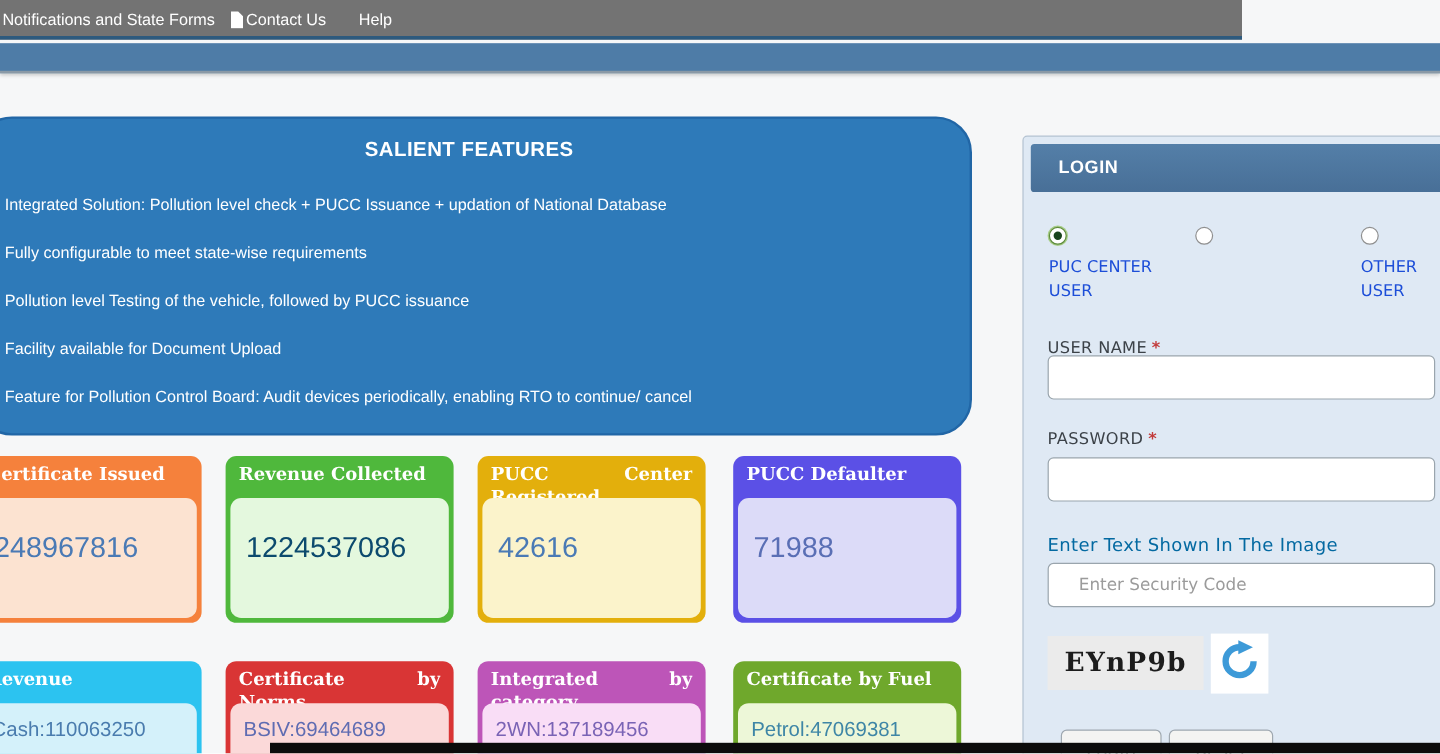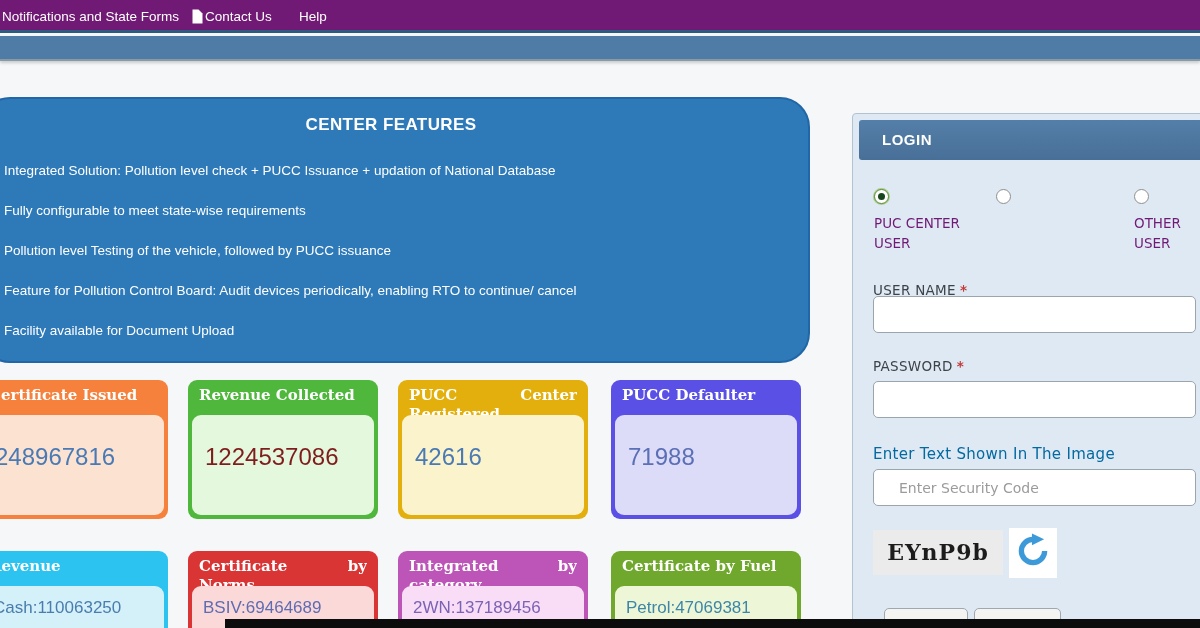--- a/index.html
+++ b/index.html
@@ -4,22 +4,22 @@
 <style>
   * { margin:0; padding:0; box-sizing:border-box; }
   html,body { background:#ffffff; }
   #viewport {
     position:relative; width:1200px; height:628px; overflow:hidden;
     background:#f6f7f8; font-family:"Liberation Sans", sans-serif;
   }
 
   
   .topbar1 {
-    position:absolute; left:0; top:0; width:1200px; height:33px;
-    background:#701a75; border-bottom:3px solid #2d5a7e;
+    position:absolute; left:0; top:0; width:1035px; height:33px;
+    background:#737373; border-bottom:3px solid #2d5a7e;
   }
   .topbar1 .navlink {
     position:absolute; top:0; height:33px; line-height:33px;
     color:#ffffff; font-size:13.5px; cursor:pointer; white-space:nowrap;
   }
   .nav-notifications { left:2px; }
   .nav-contact { left:205px; }
   .nav-help { left:299px; font-size:15.5px; font-weight:400; }
   .doc-icon { position:absolute; left:192px; top:9px; }
   .topbar2 {
@@ -81,21 +81,21 @@
     width:15px; height:15px; border-radius:50%; background:#ffffff;
     border:1px solid #8f8f8f; position:relative; cursor:pointer;
   }
   .radio.selected { border:1px solid #5d8a3c; box-shadow:0 0 0 1px #a7cd87; }
   .radio.selected::after {
     content:""; position:absolute; left:3px; top:3px; width:7px; height:7px;
     border-radius:50%; background:#17441c;
   }
   .radio-label {
     margin-top:9px; font-family:"DejaVu Sans", sans-serif;
-    font-size:13.5px; line-height:20px; color:#701a75; cursor:pointer;
+    font-size:13.5px; line-height:20px; color:#1d4ed8; cursor:pointer;
   }
   .field-label {
     position:absolute; left:20px; font-family:"DejaVu Sans", sans-serif;
     font-size:13.5px; color:#3c4248; letter-spacing:0.3px;
   }
   .req { color:#c23b3b; font-weight:bold; margin-left:4px; }
   .lbl-user { top:158px;margin-top:10px; }
   .lbl-pass { top:244px; }
   .lbl-captcha { top:331px; font-size:15px; color:#0369a1; }
   .text-input {
@@ -144,40 +144,40 @@
       <svg width="11" height="15" viewBox="0 0 11 15">
           <path d="M0.5 0.5 h6 l4 4 v10 h-10 z" fill="#ffffff"></path>
         </svg>
     </span>
     <span class="navlink nav-contact">Contact Us</span>
     <span class="navlink nav-help">Help</span>
   </div>
   <div class="topbar2"></div>
 
   <div class="salient">
-    <div class="salient-title">CENTER FEATURES</div>
+    <div class="salient-title">SALIENT FEATURES</div>
     <div class="salient-items">
       <div class="salient-item">Integrated Solution: Pollution level check + PUCC Issuance + updation of National Database</div>
       <div class="salient-item">Fully configurable to meet state-wise requirements</div>
       <div class="salient-item">Pollution level Testing of the vehicle, followed by PUCC issuance</div>
+      <div class="salient-item">Facility available for Document Upload</div>
       <div class="salient-item">Feature for Pollution Control Board: Audit devices periodically, enabling RTO to continue/ cancel</div>
-      <div class="salient-item">Facility available for Document Upload</div>
     </div>
   </div>
 
   <div class="card pos-a1" style="background-color: rgb(245, 129, 60);">
     <div class="card-title">Certificate Issued</div>
     <div class="card-body" style="background-color: rgb(252, 227, 209);">
       <div class="card-value-lg" style="color: rgb(74, 122, 181);">248967816</div>
     </div>
   </div>
   <div class="card pos-a2" style="background-color: rgb(79, 184, 60);">
     <div class="card-title">Revenue Collected</div>
     <div class="card-body" style="background-color: rgb(228, 248, 222);">
-      <div class="card-value-lg" style="color: #7f1d1d;">1224537086</div>
+      <div class="card-value-lg" style="color: #0c4a6e;">1224537086</div>
     </div>
   </div>
   <div class="card pos-a3" style="background-color: rgb(227, 175, 12);">
     <div class="card-title">PUCC Center Registered</div>
     <div class="card-body" style="background-color: rgb(251, 243, 203);">
       <div class="card-value-lg" style="color: rgb(74, 122, 181);">42616</div>
     </div>
   </div>
   <div class="card pos-a4" style="background-color: rgb(91, 80, 230);">
     <div class="card-title">PUCC Defaulter</div>

